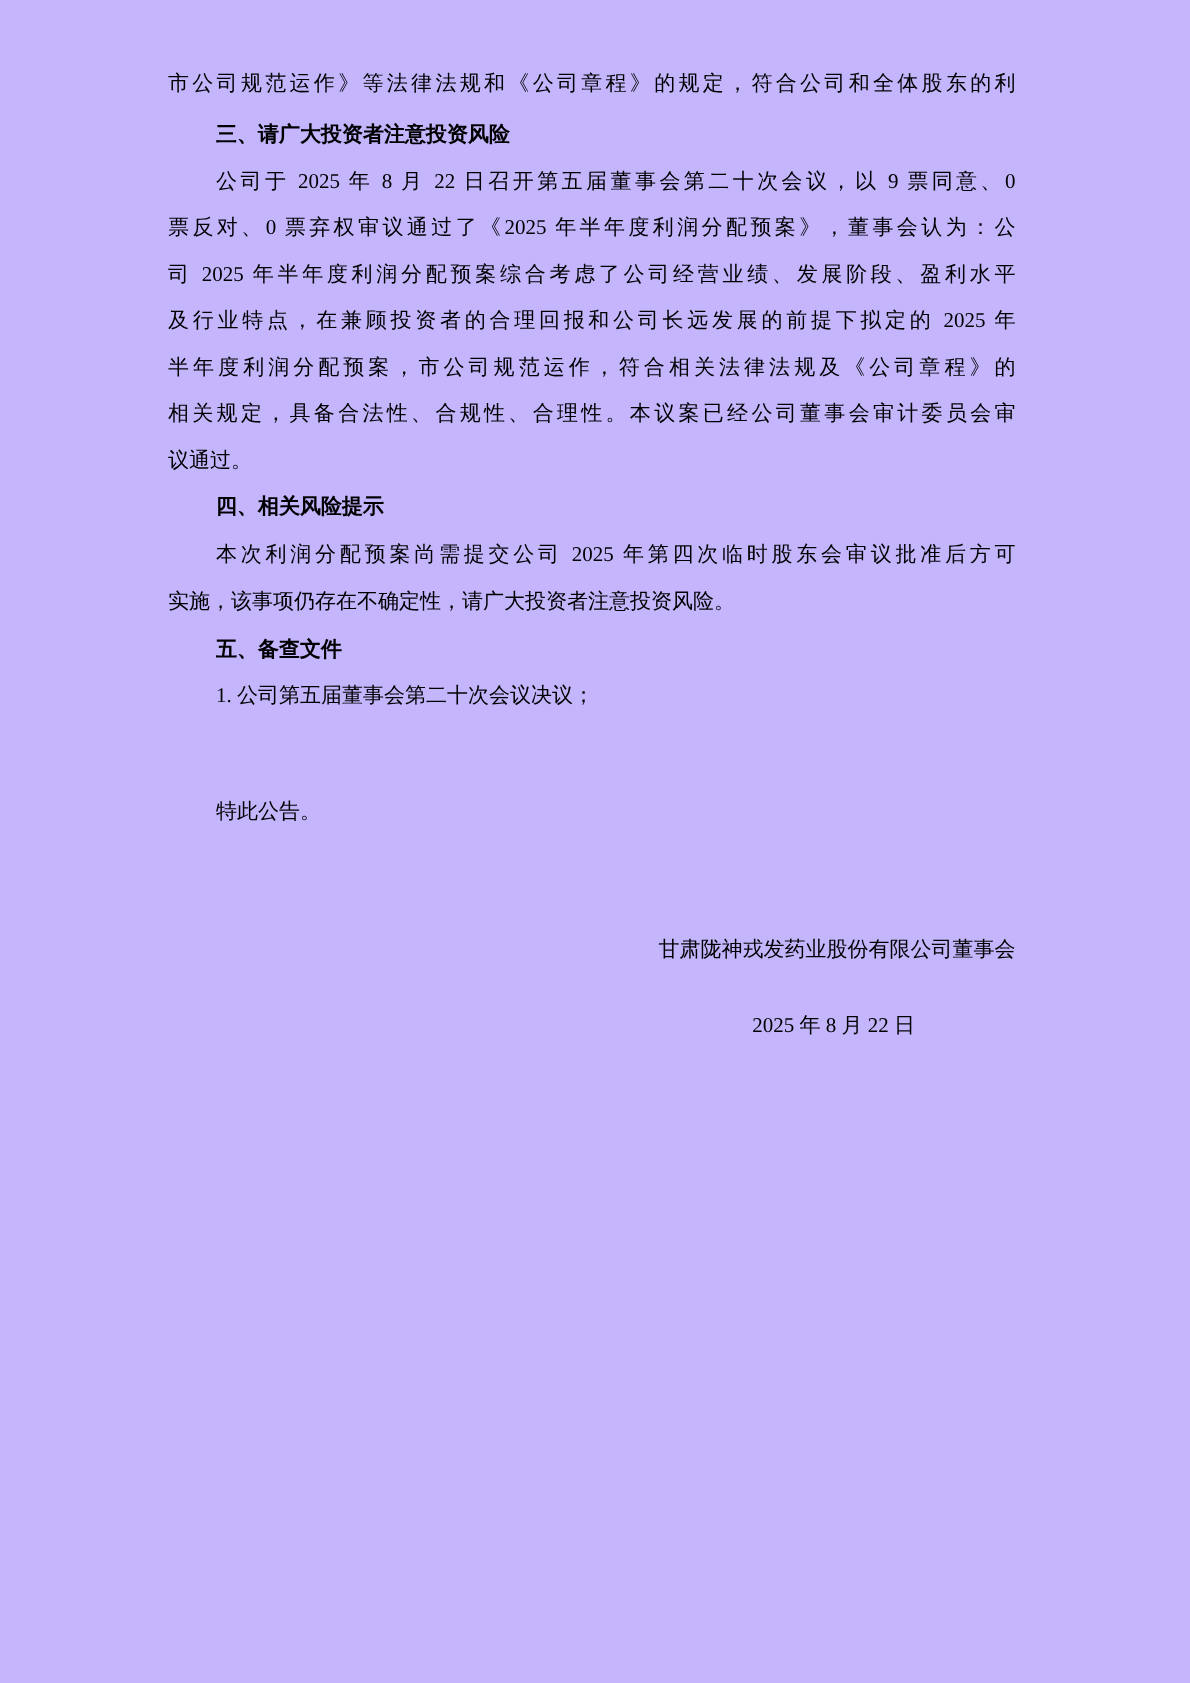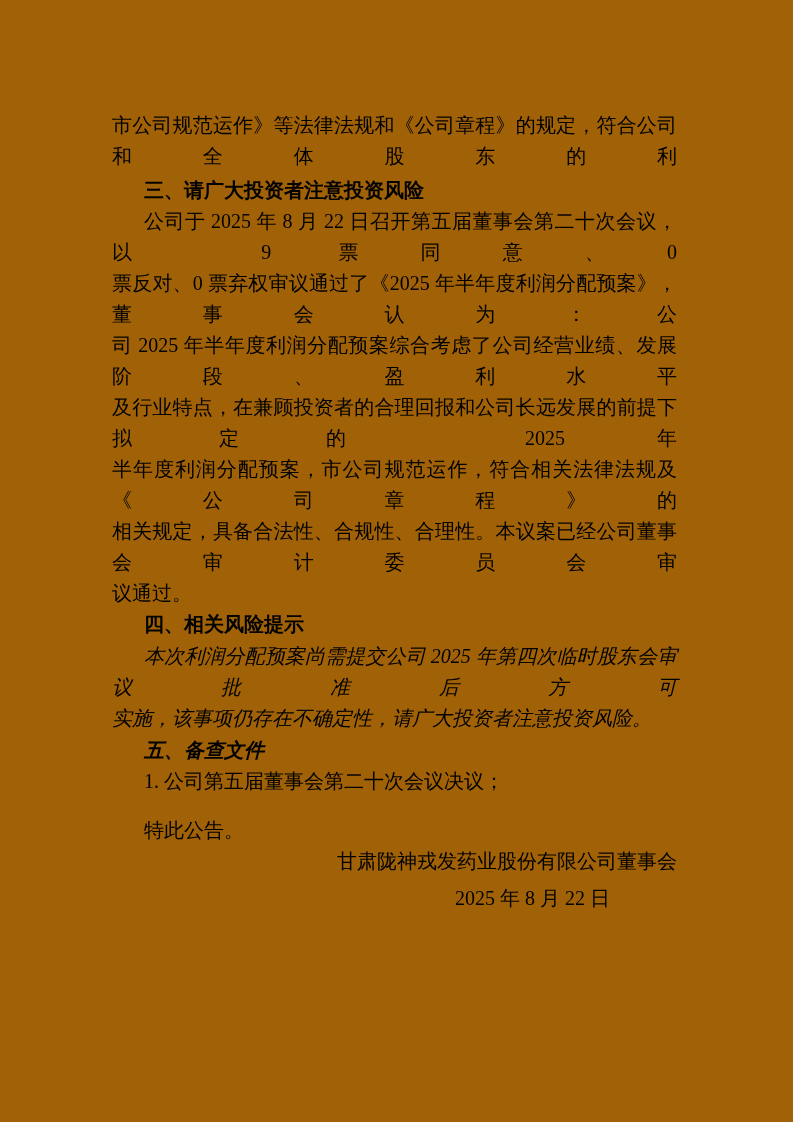--- a/index.html
+++ b/index.html
@@ -4,25 +4,25 @@
 <style>
   html, body {
     margin: 0;
     padding: 0;
     background: #ffffff;
   }
   .page {
     position: relative;
     width: 793px;
     height: 1122px;
-    background: #a16207;
+    background: #c4b5fd;
     box-sizing: border-box;
-    padding: 110px 116px 0 112px;
+    padding: 41px 116px 0 112px;
     font-family: "Liberation Serif", "DejaVu Serif", serif;
-    font-size: 20px;
+    font-size: 14px;
     color: #000000;
     overflow: hidden;
   }
   .ln {
     line-height: 31px;
     text-align: justify;
     text-align-last: justify;
     white-space: normal;
   }
   .ln-last {
@@ -31,28 +31,29 @@
   }
   .indent {
     text-indent: 32px;
   }
   .heading {
     font-weight: bold;
     line-height: 31px;
     text-indent: 32px;
   }
   .mt-h3 { margin-top: 3px; }
-  .mt-1  { margin-top: 1px; font-style: italic; }
-  .mt-closing { margin-top: 18px; }
+  .mt-1  { margin-top: 1px; }
+  .mt-closing { margin-top: 46px; }
   .sig-company {
+    margin-top: 61px;
     line-height: 31px;
     text-align: right;
   }
   .sig-date {
-    margin-top: 6px;
+    margin-top: 20px;
     line-height: 31px;
     text-align: right;
     padding-right: 67px;
   }
 </style>
 </head>
 <body>
 
 <div class="page">
 

